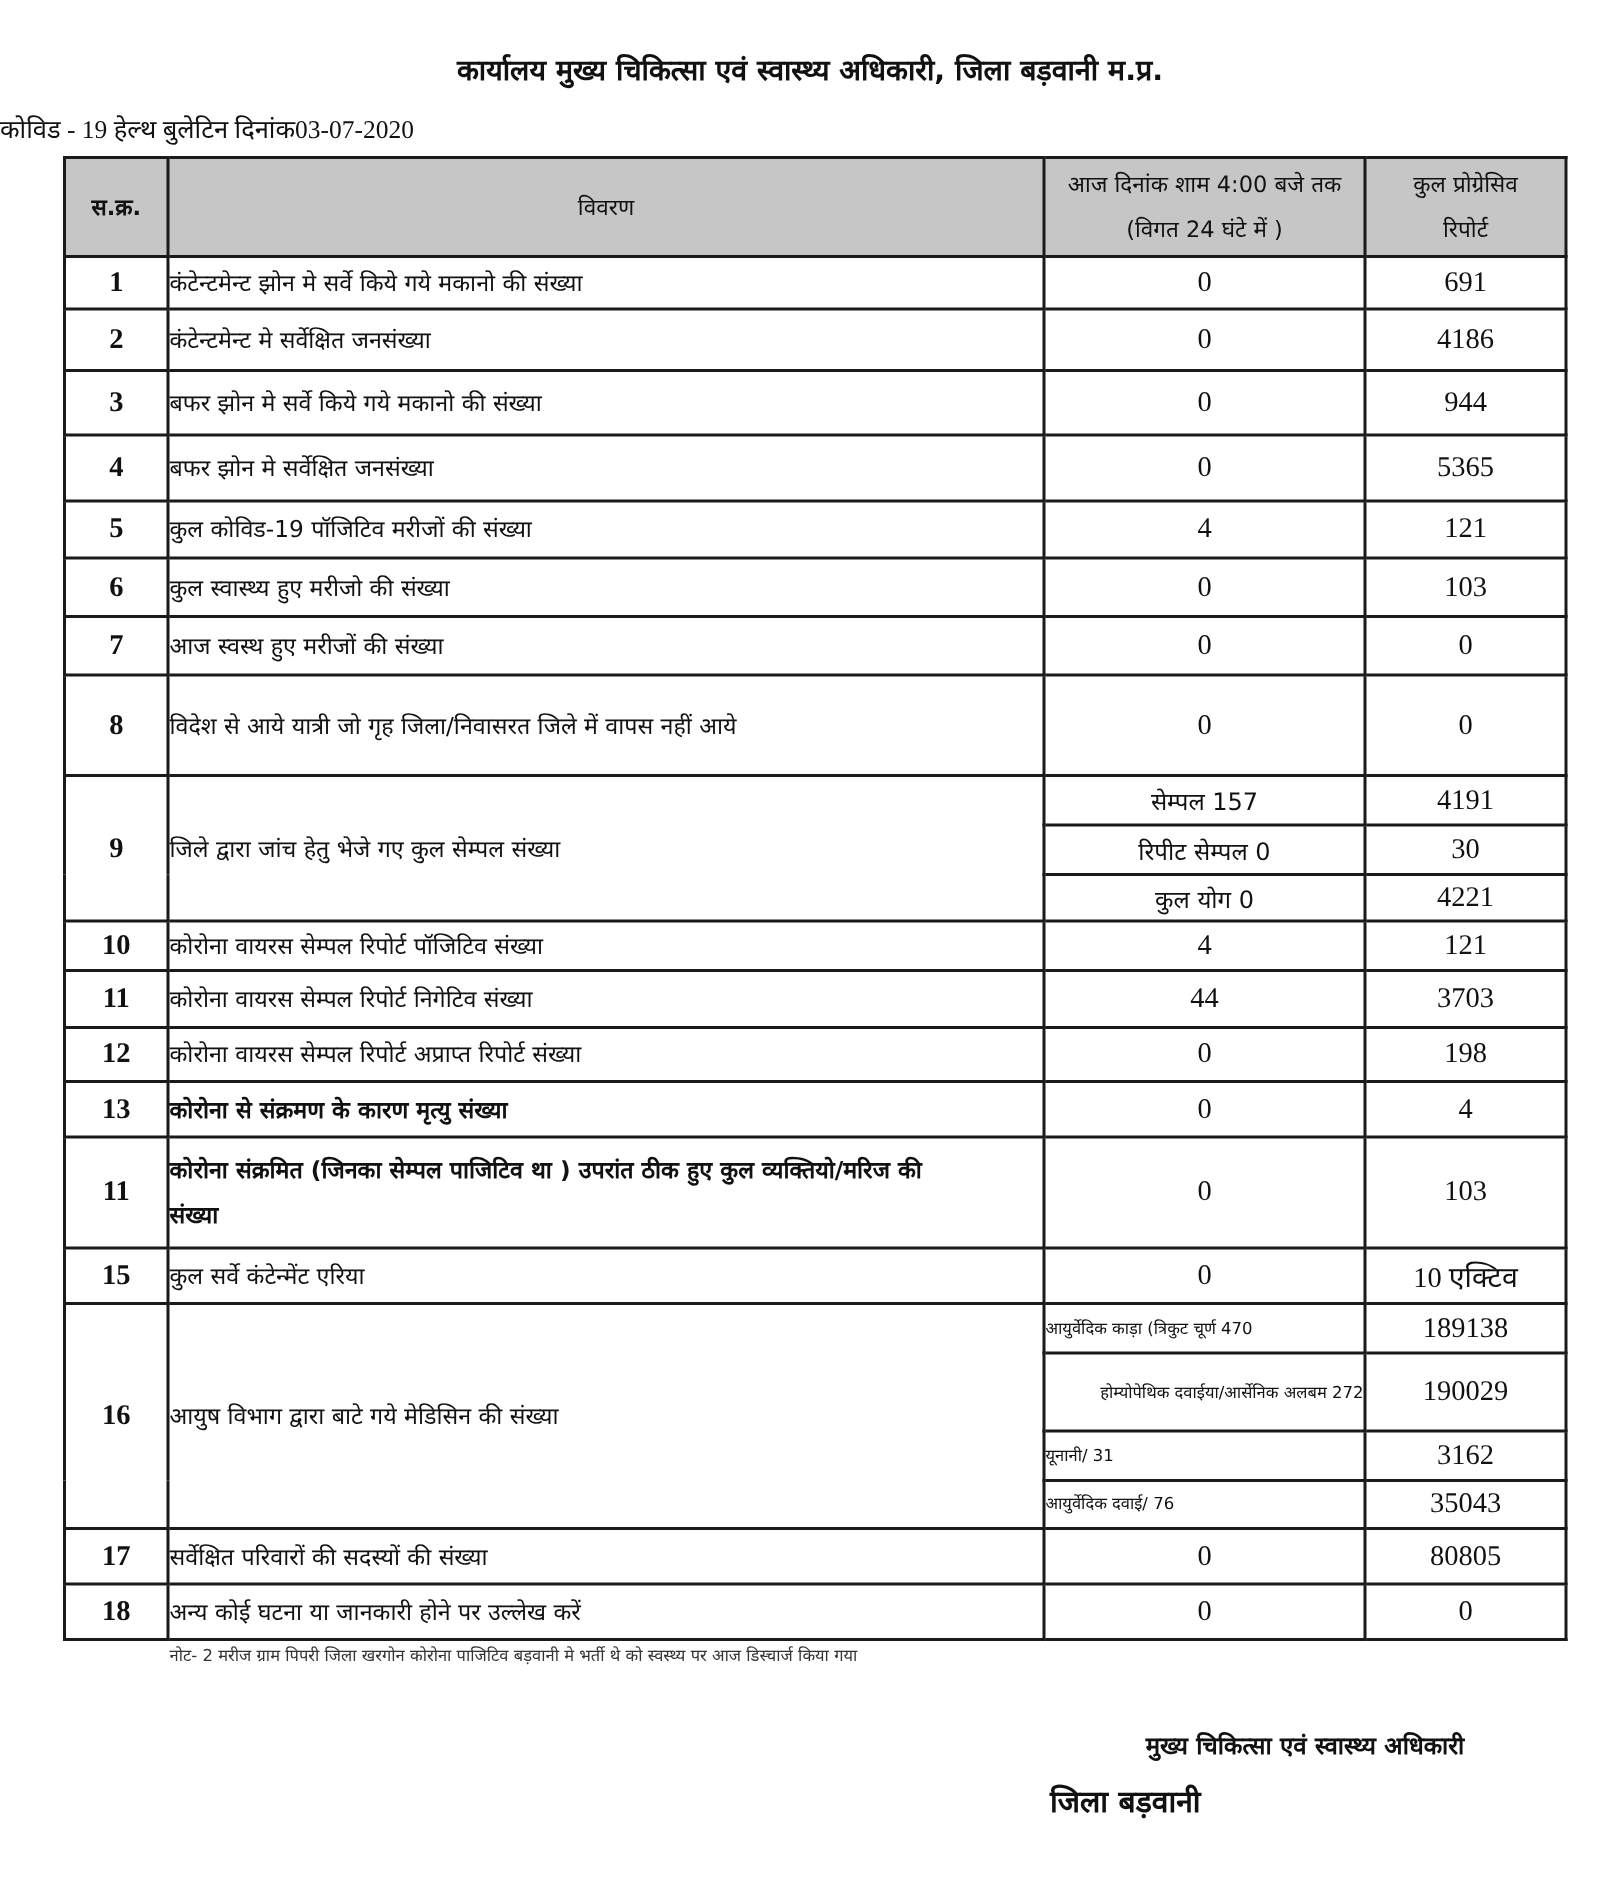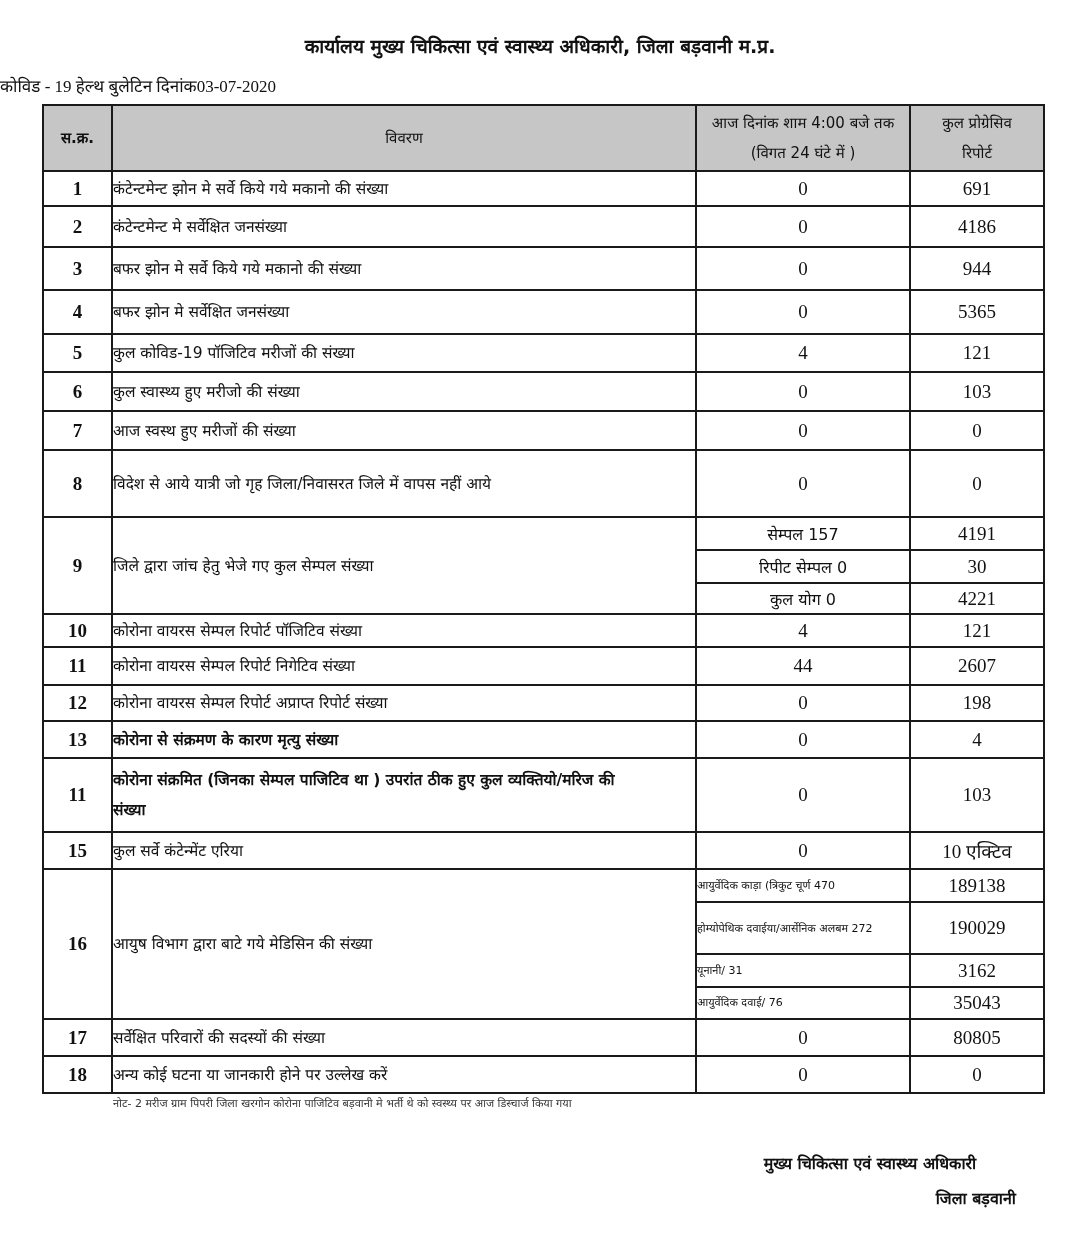--- a/index.html
+++ b/index.html
@@ -19,22 +19,22 @@
             font-size: 15.5px; line-height: 30px; border-radius: 16px; }
   td.desc.bold { font-weight: bold; }
   td.num { text-align: center; font-size: 19px; }
   td.subnum { text-align: center; font-family: "DejaVu Sans", sans-serif; font-size: 16px; }
   td.small { text-align: left; padding-left: 2px; font-family: "DejaVu Sans", sans-serif;
              font-size: 11px; line-height: 20px; }
   .note { position: absolute; left: 113px; top: 1090px; width: 590px;
           font-family: "DejaVu Sans", sans-serif; font-size: 11px; line-height: 27px; color: #333; }
   .sign1 { position: absolute; left: 700px; width: 340px; top: 1152px; text-align: center;
            font-family: "DejaVu Sans", sans-serif; font-weight: bold; font-size: 16px; }
-  .sign2 { position: absolute; left: 676px; width: 340px; top: 1187px; text-align: right;
-           font-family: "DejaVu Sans", sans-serif; font-weight: bold; font-size: 16px; }
+  .sign2 { position: absolute; left: 700px; width: 340px; top: 1187px; text-align: left;
+           font-family: "DejaVu Sans", sans-serif; font-weight: bold; font-size: 20px; }
 </style>
 </head>
 <body>
 
 <div class="title">कार्यालय मुख्य चिकित्सा एवं स्वास्थ्य अधिकारी, जिला बड़वानी  म.प्र.</div>
 <div class="subtitle">कोविड - 19 हेल्थ बुलेटिन दिनांक03-07-2020</div>
 
 <table class="bulletin">
   <colgroup>
     <col style="width:69px">
@@ -117,21 +117,21 @@
     <tr style="height:33px">
       <td class="sno">10</td>
       <td class="desc">कोरोना वायरस सेम्पल रिपोर्ट पॉजिटिव संख्या</td>
       <td class="num">4</td>
       <td class="num">121</td>
     </tr>
     <tr style="height:38px">
       <td class="sno">11</td>
       <td class="desc">कोरोना वायरस सेम्पल रिपोर्ट निगेटिव संख्या</td>
       <td class="num">44</td>
-      <td class="num">2607</td>
+      <td class="num">3703</td>
     </tr>
     <tr style="height:36px">
       <td class="sno">12</td>
       <td class="desc">कोरोना वायरस सेम्पल रिपोर्ट अप्राप्त रिपोर्ट संख्या</td>
       <td class="num">0</td>
       <td class="num">198</td>
     </tr>
     <tr style="height:37px">
       <td class="sno">13</td>
       <td class="desc bold">कोरोना से  संक्रमण के कारण मृत्यु संख्या</td>
@@ -151,21 +151,21 @@
       <td class="num">10  एक्टिव</td>
     </tr>
 
     <tr style="height:33px">
       <td class="sno" rowspan="4">16</td>
       <td class="desc" rowspan="4">आयुष विभाग द्वारा बाटे गये मेडिसिन की संख्या</td>
       <td class="small">आयुर्वेदिक काड़ा (त्रिकुट चूर्ण   470</td>
       <td class="num">189138</td>
     </tr>
     <tr style="height:52px">
-      <td class="small" style="line-height:25px;">होम्योपेथिक दवाईया/आर्सेनिक अलबम 272</td>
+      <td class="small" style="line-height:25px;text-align:right;">होम्योपेथिक दवाईया/आर्सेनिक अलबम 272</td>
       <td class="num">190029</td>
     </tr>
     <tr style="height:33px">
       <td class="small">यूनानी/    31</td>
       <td class="num">3162</td>
     </tr>
     <tr style="height:32px">
       <td class="small">आयुर्वेदिक दवाई/  76</td>
       <td class="num">35043</td>
     </tr>

